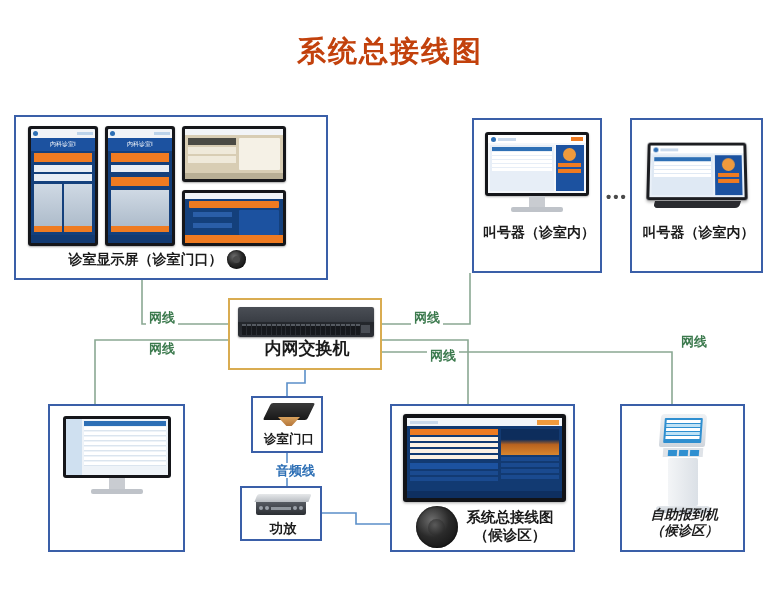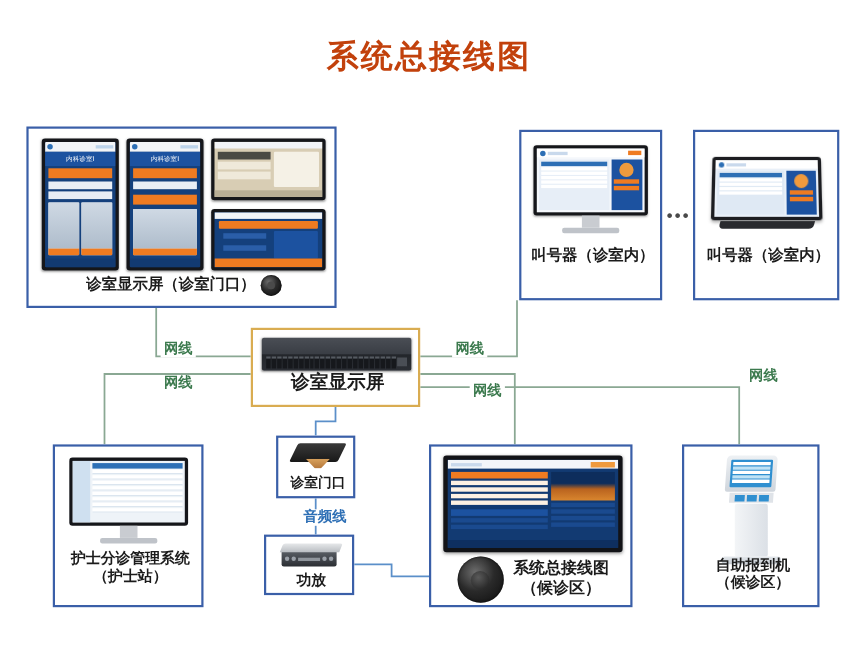--- a/index.html
+++ b/index.html
@@ -48,21 +48,21 @@
   .node.gold{border:2px solid #d9ac51;}
 
   .caption{
     font-family:"DejaVu Sans","Liberation Sans",sans-serif;
     font-weight:bold;color:#1b1b1b;
     text-align:center;line-height:1.22;
     white-space:nowrap;
   }
 
   
-  #panel-doors{left:24px;top:115px;width:282px;height:165px;}
+  #panel-doors{left:14px;top:115px;width:314px;height:165px;}
   #doors-grid{
     position:absolute;left:12px;top:9px;width:258px;height:120px;
     display:flex;gap:7px;align-items:flex-start;
   }
   .vscreen{
     width:70px;height:120px;background:#15161a;border-radius:3px;
     padding:3px;box-sizing:border-box;
     box-shadow:0 1px 2px rgba(0,0,0,.35);
   }
   .vinner{width:100%;height:100%;background:#14407c;border-radius:1px;
@@ -252,21 +252,21 @@
     display:flex;flex-direction:column;gap:1px;padding:2px;box-sizing:border-box;}
   .k-scr .r{height:3px;background:#bfe2f5;}
   .k-scr .r.w{background:#ffffff;}
   .k-keys{width:40px;height:9px;background:#dfe3e8;margin:1px auto 0;
     display:flex;gap:2px;align-items:center;justify-content:center;transform:skewX(-4deg);}
   .k-keys i{width:9px;height:6px;background:#2f8fd0;}
   .k-body{width:30px;height:48px;background:linear-gradient(90deg,#f3f5f7,#dbe0e6);
     margin:1px auto 0;border-radius:2px;}
   .k-base{width:54px;height:7px;background:linear-gradient(#e4e8ec,#c3c9d0);
     border-radius:3px;margin:0 auto;}
-  #kiosk-caption{position:absolute;left:0;top:100px;width:125px;font-size:13.5px;}
+  #kiosk-caption{position:absolute;left:0;top:100px;width:125px;font-size:13.5px;font-style:italic;}
 </style>
 </head>
 <body>
 
 <div id="stage">
 
   <div id="title">系统总接线图</div>
 
   <svg id="wires" viewBox="0 0 780 591">
 
@@ -471,21 +471,21 @@
           <i></i>
           <i></i>
           <i></i>
         <i></i>
           <i></i>
           <i></i>
           <i></i>
         <span class="blank"></span>
       </div>
     </div>
-    <div class="caption" id="switch-caption">诊室显示屏</div>
+    <div class="caption" id="switch-caption">内网交换机</div>
   </div>
 
   <div class="node blue" id="panel-nurse">
     <div id="nurse-mon">
       <div class="nu-screen">
         <div class="nu-ui">
           <div class="nu-left"></div>
           <div class="nu-right">
             <span class="hdr"></span>
             <span class="r"></span>
@@ -495,24 +495,20 @@
               <span class="r"></span>
               <span class="r"></span>
             <span class="r"></span>
               <span class="r"></span>
           </div>
         </div>
       </div>
       <div class="mon-neck"></div>
       <div class="mon-base"></div>
     </div>
-    <div class="caption" id="nurse-caption">
-      <span>护士分诊管理系统</span><br>
-      <span>（护士站）</span>
-    </div>
   </div>
 
   <div class="node blue" id="panel-voice">
     <div class="vc-img">
       <div class="vc-top"></div>
       <div class="vc-front"></div>
     </div>
     <div class="caption" id="voice-caption">诊室门口</div>
   </div>
 

